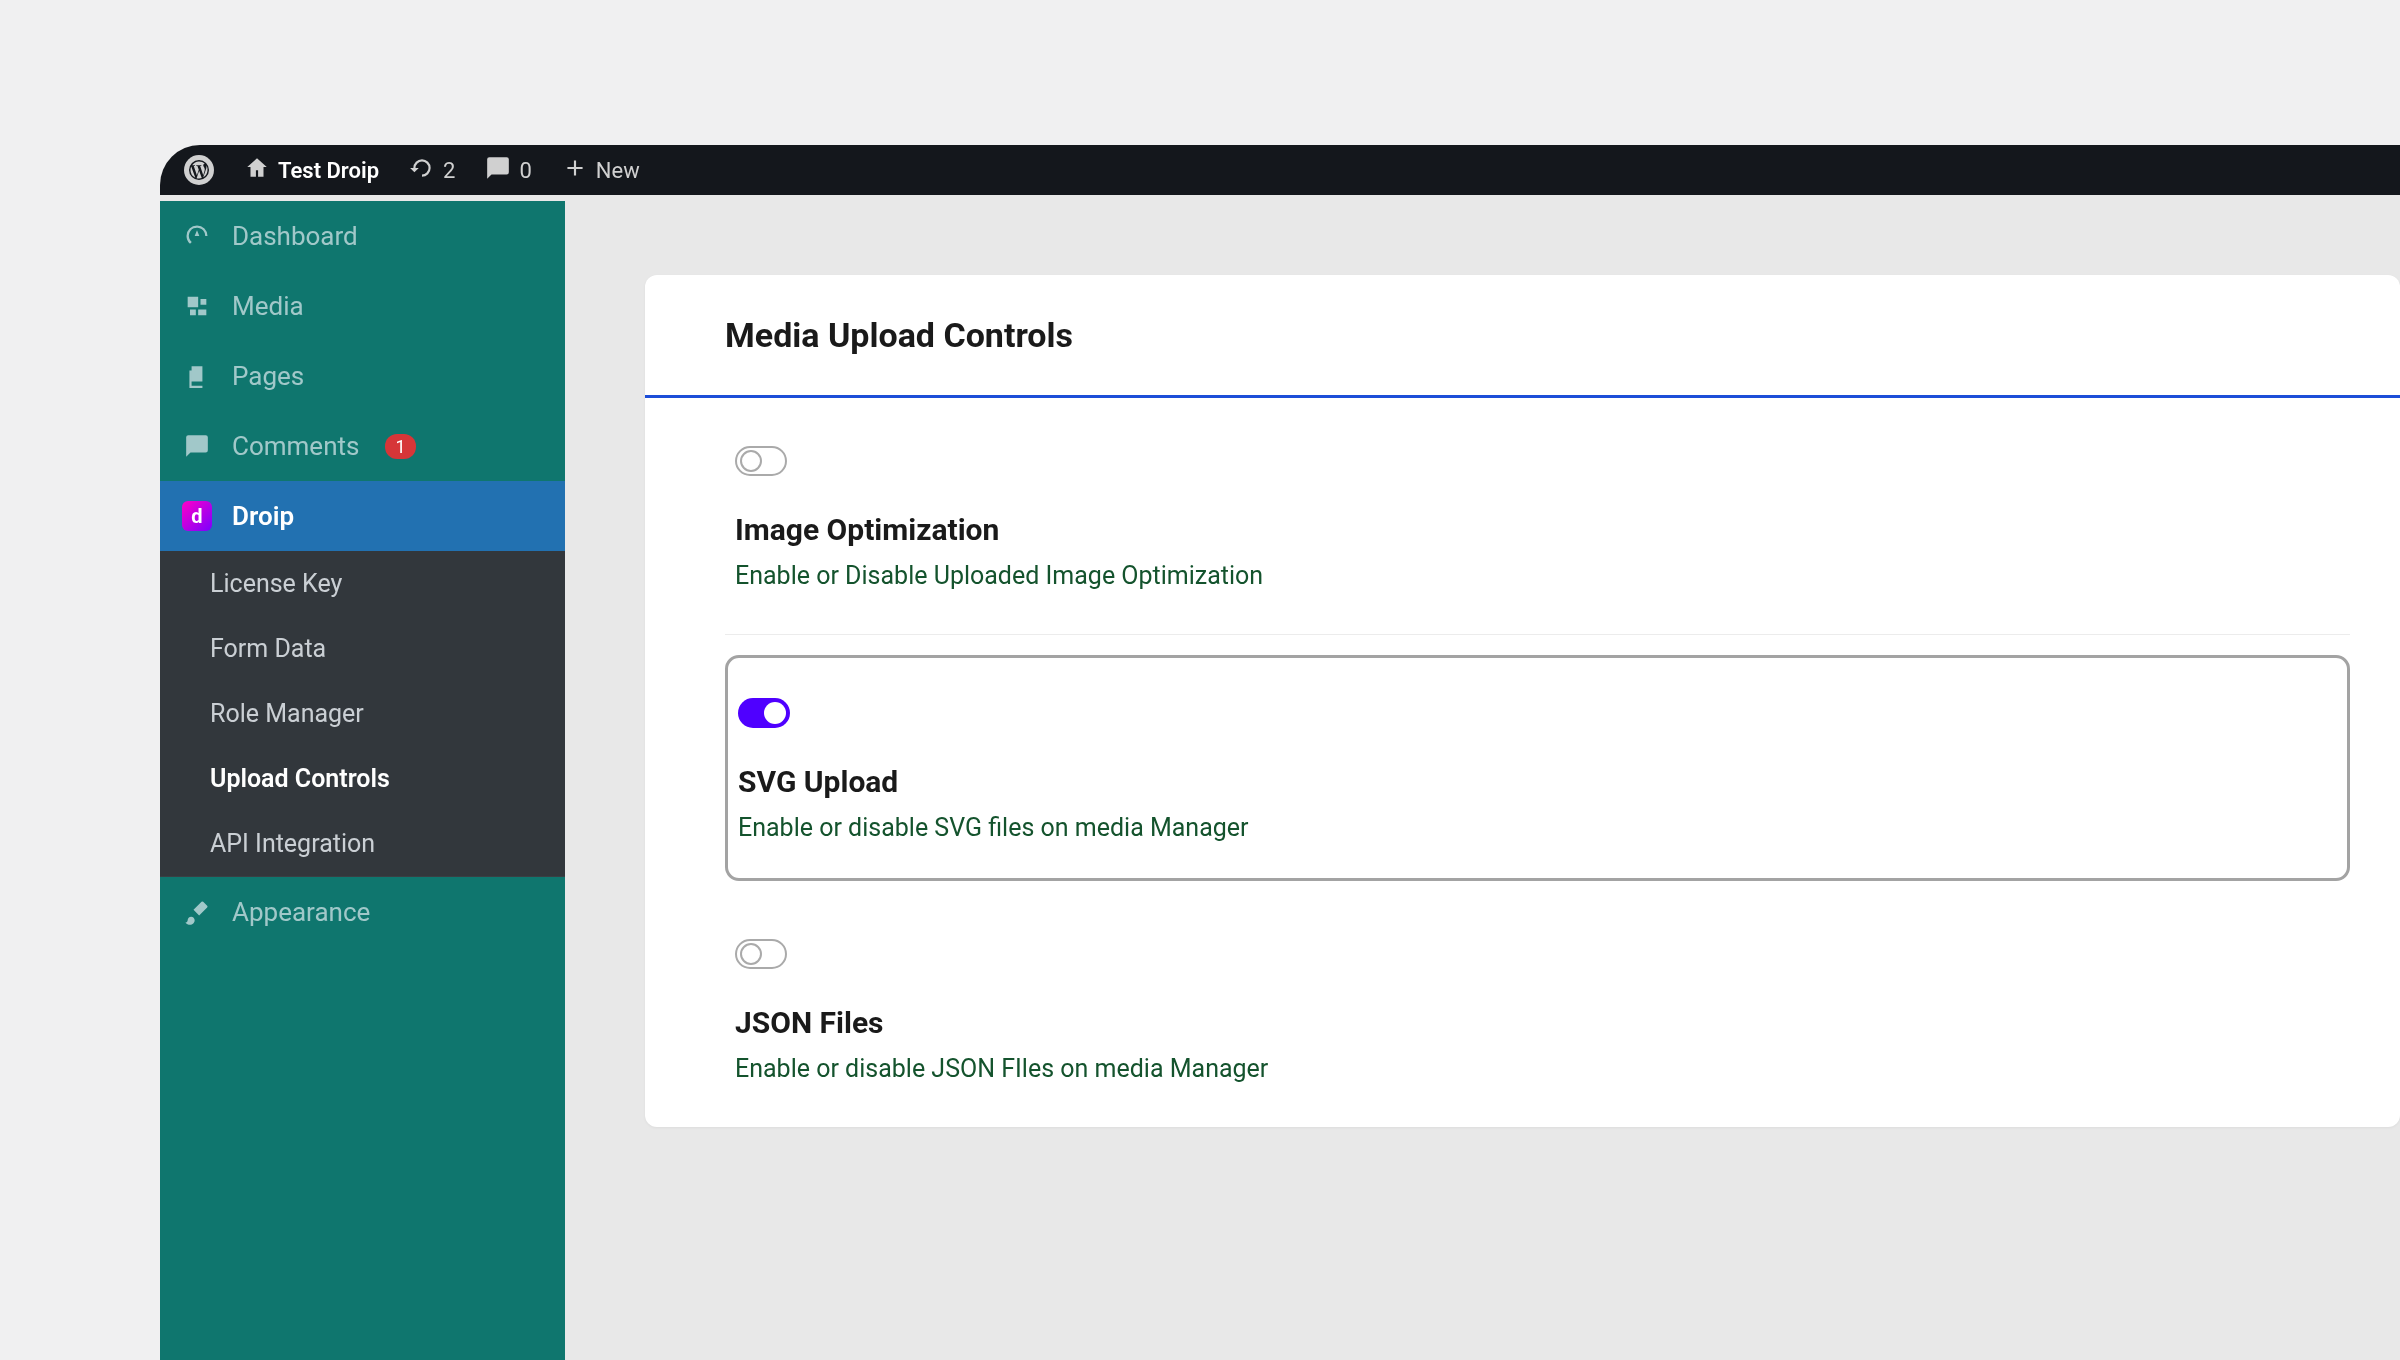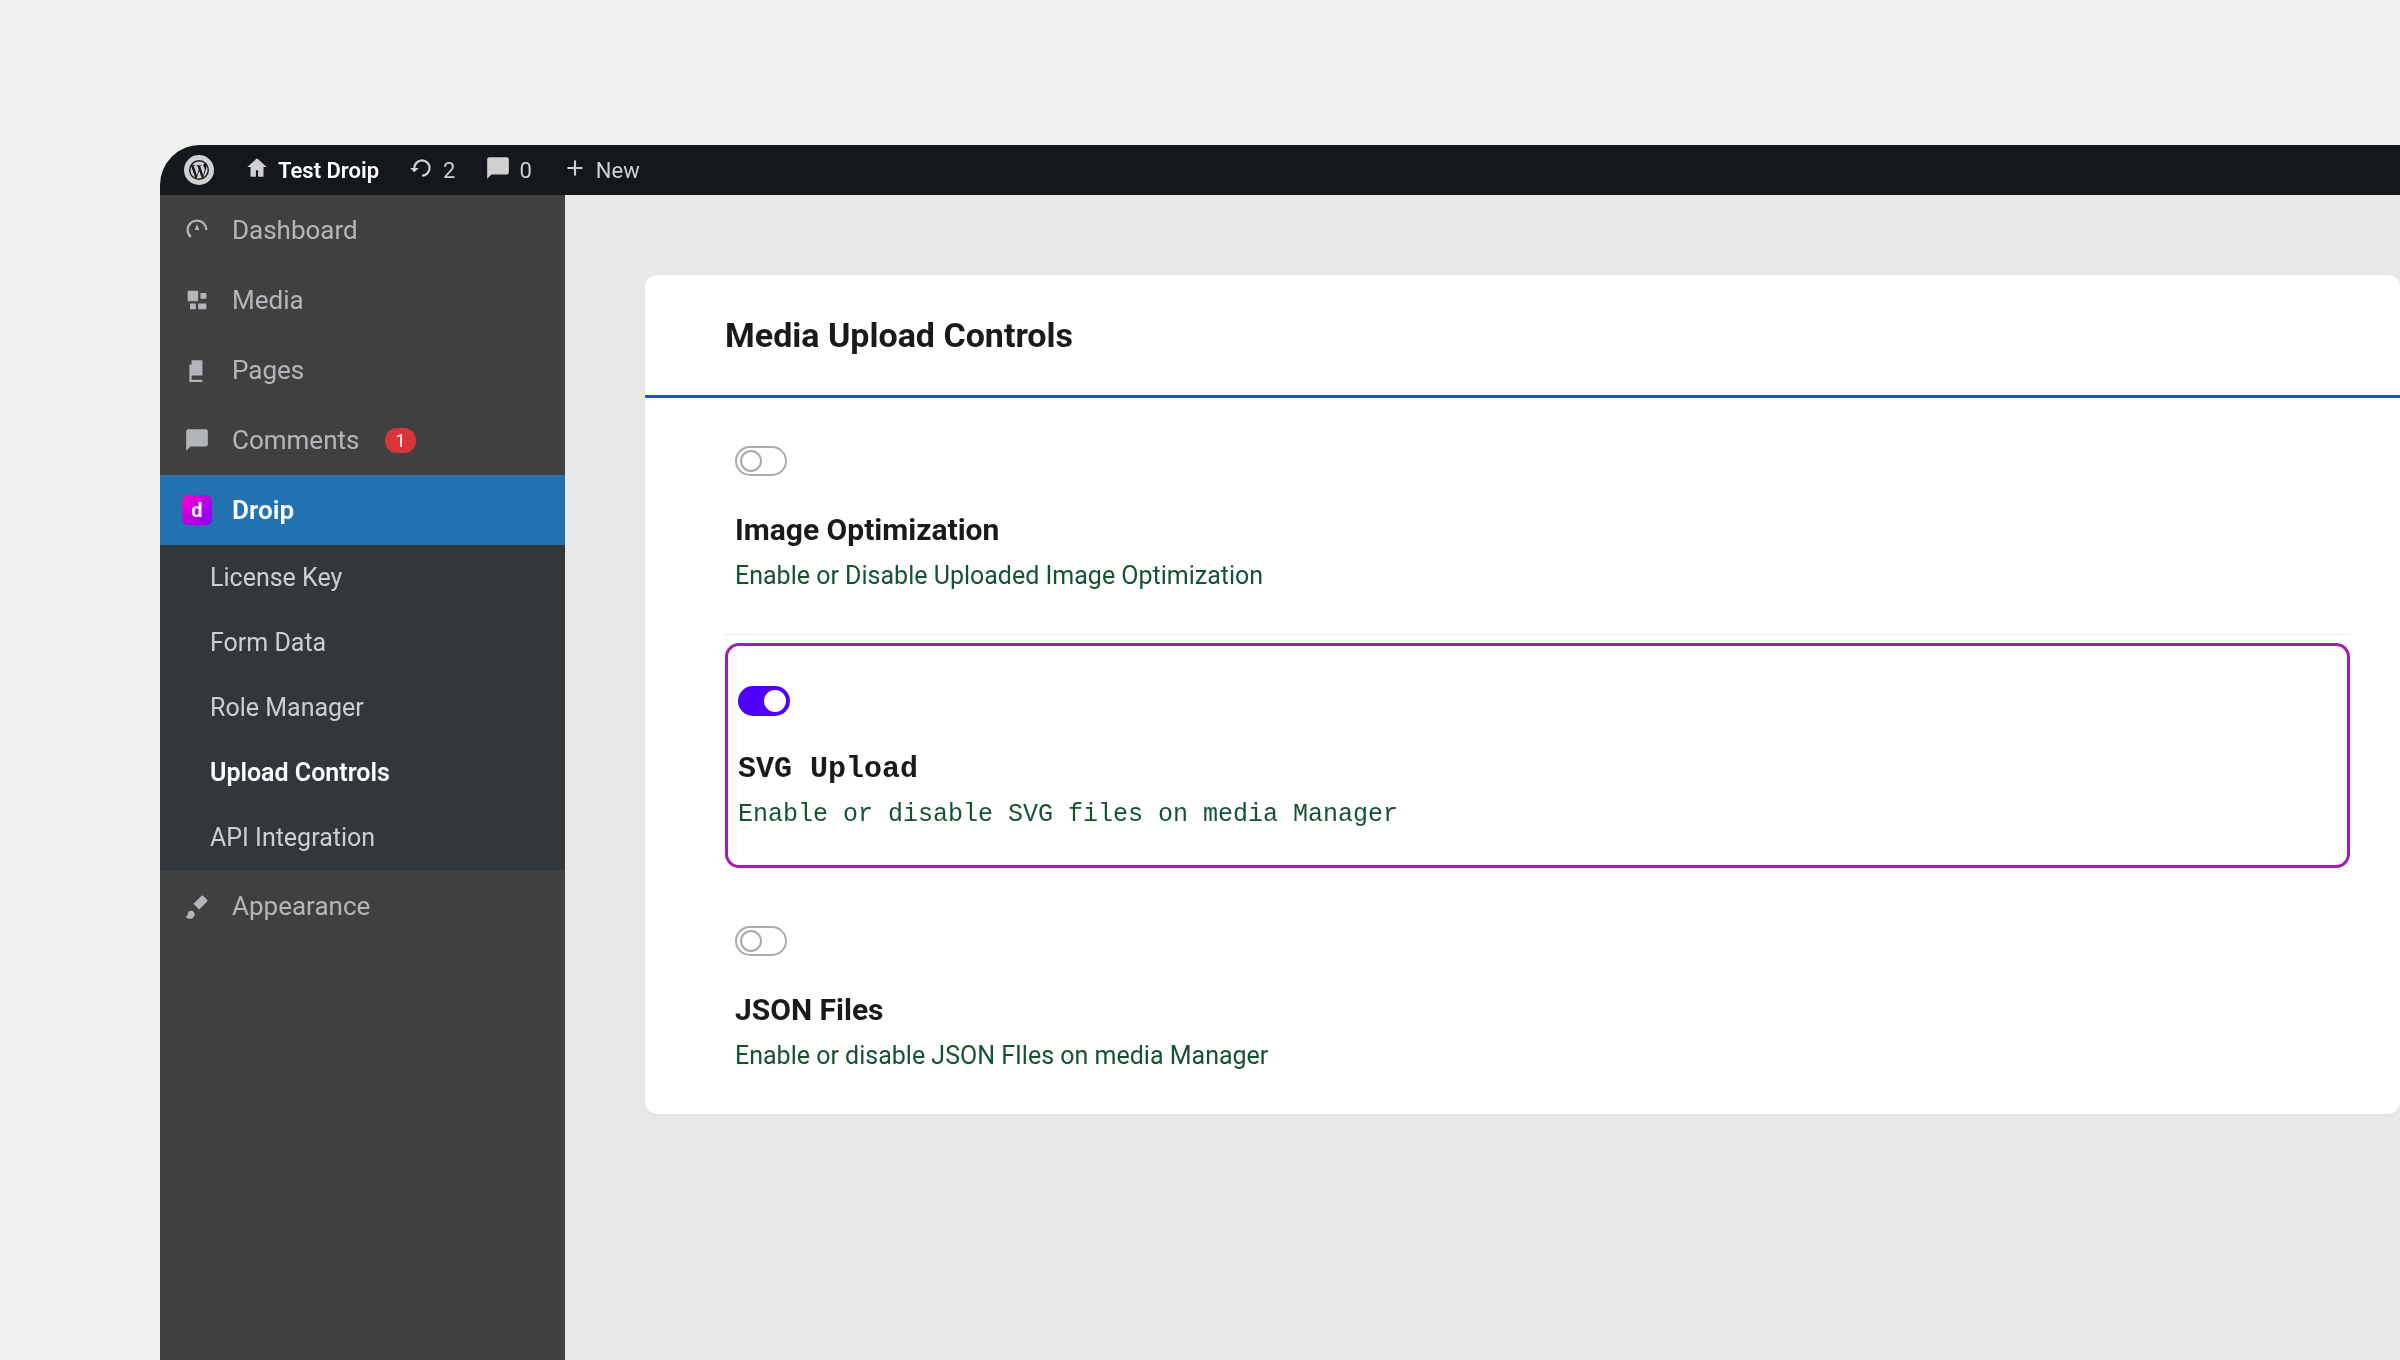--- a/index.html
+++ b/index.html
@@ -44,25 +44,25 @@
   width: 30px; height: 30px;
   background: #d0d0d0;
   border-radius: 50%;
   display: inline-flex;
   align-items: center;
   justify-content: center;
 }
 .wp-logo svg { width: 24px; height: 24px; }
 .sidebar {
   position: absolute;
-  top: 50px;
+  top: 56px;
   left: 0;
   width: 405px;
   bottom: 0;
-  background: #404040;
+  background: #0f766e;
   color: #eee;
   font-size: 26px;
 }
 .menu-item {
   display: flex;
   align-items: center;
   gap: 20px;
   padding: 20px 18px 20px 22px;
   color: rgba(240,245,250,0.65);
   cursor: pointer;
@@ -192,26 +192,25 @@
 .setting-title {
   font-size: 30px;
   font-weight: 700;
   color: #1a1a1a;
 }
 .setting-desc {
   font-size: 25px;
   color: #14532d;
 }
 .highlight-box {
-  border: 3px solid #a21caf;
+  border: 3px solid #a3a3a3;
   border-radius: 14px;
   padding: 36px 10px 36px 10px !important;
   margin-bottom: 10px;
-  margin-top: 8px;
-  font-family: Liberation Mono, monospace;
+  margin-top: 20px;
 }
 svg { fill: currentColor; }
 </style>
 </head>
 <body>
 
 <div class="outer-frame">
 
   <div class="admin-bar">
     <span class="ab-item">

